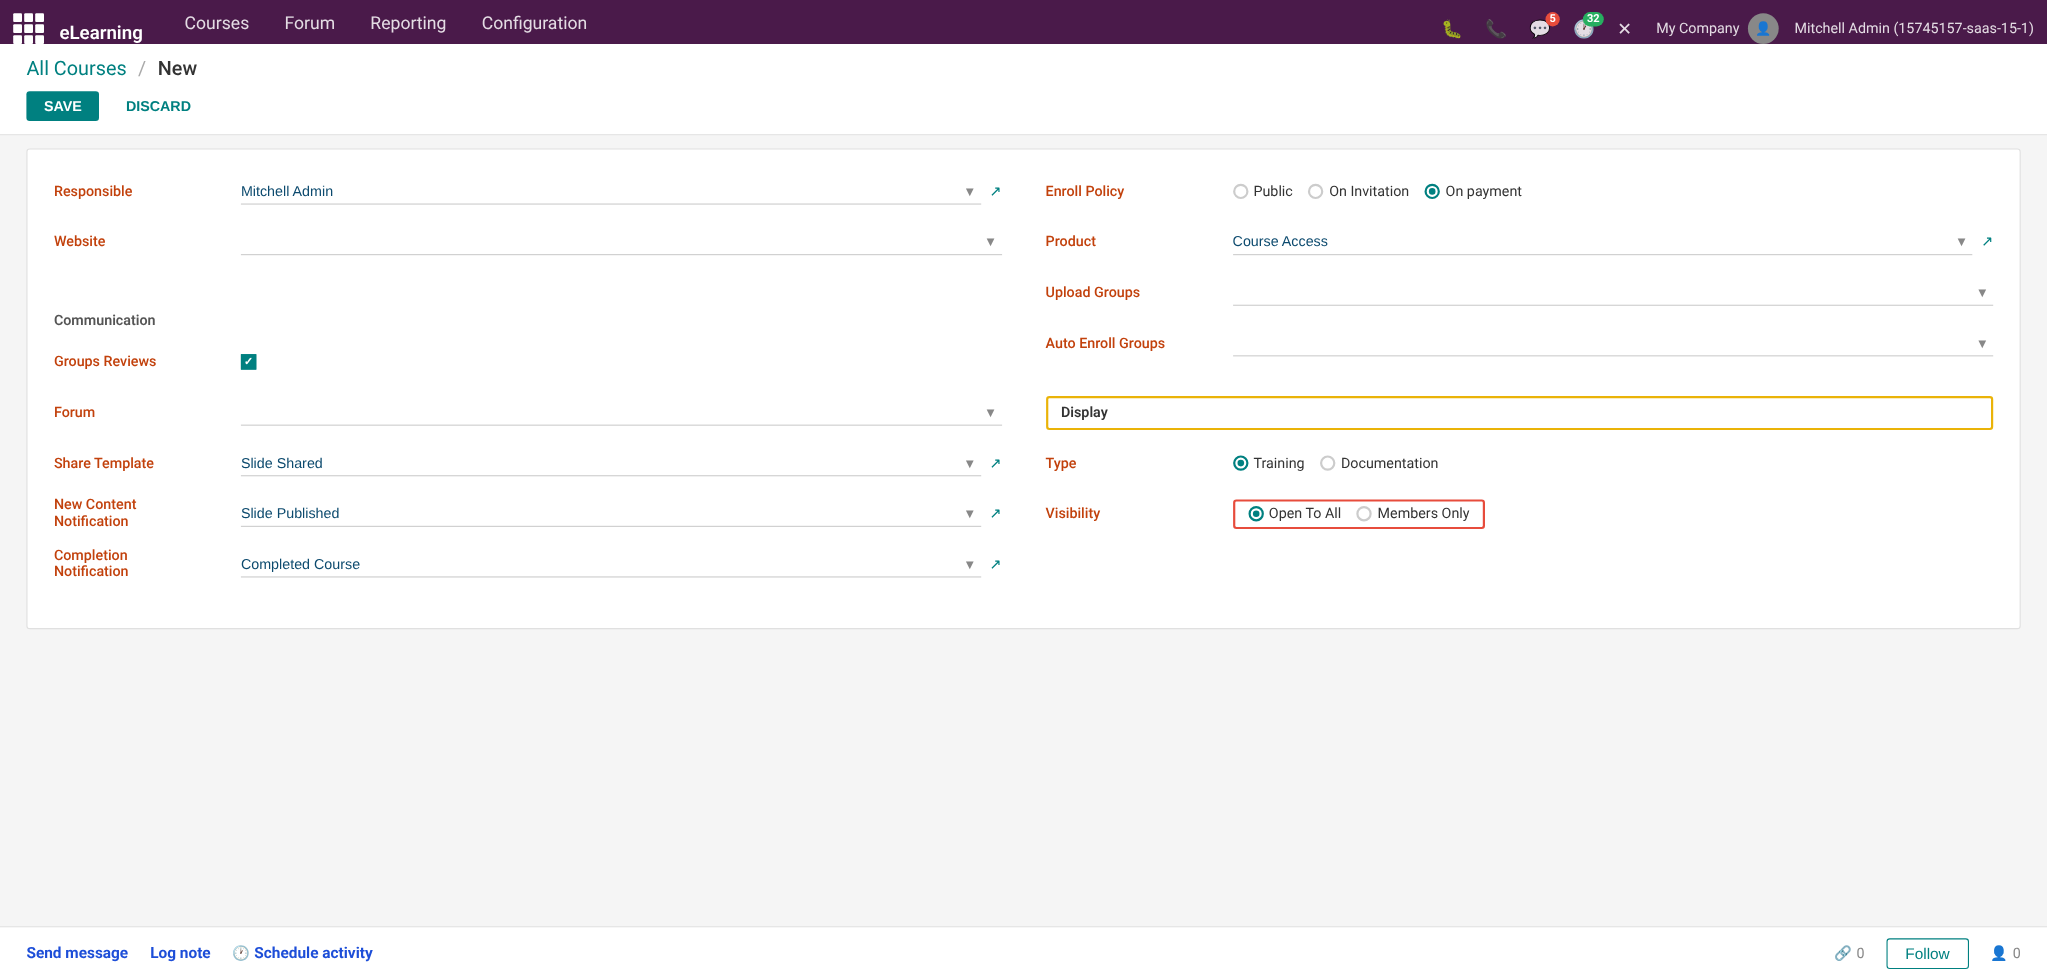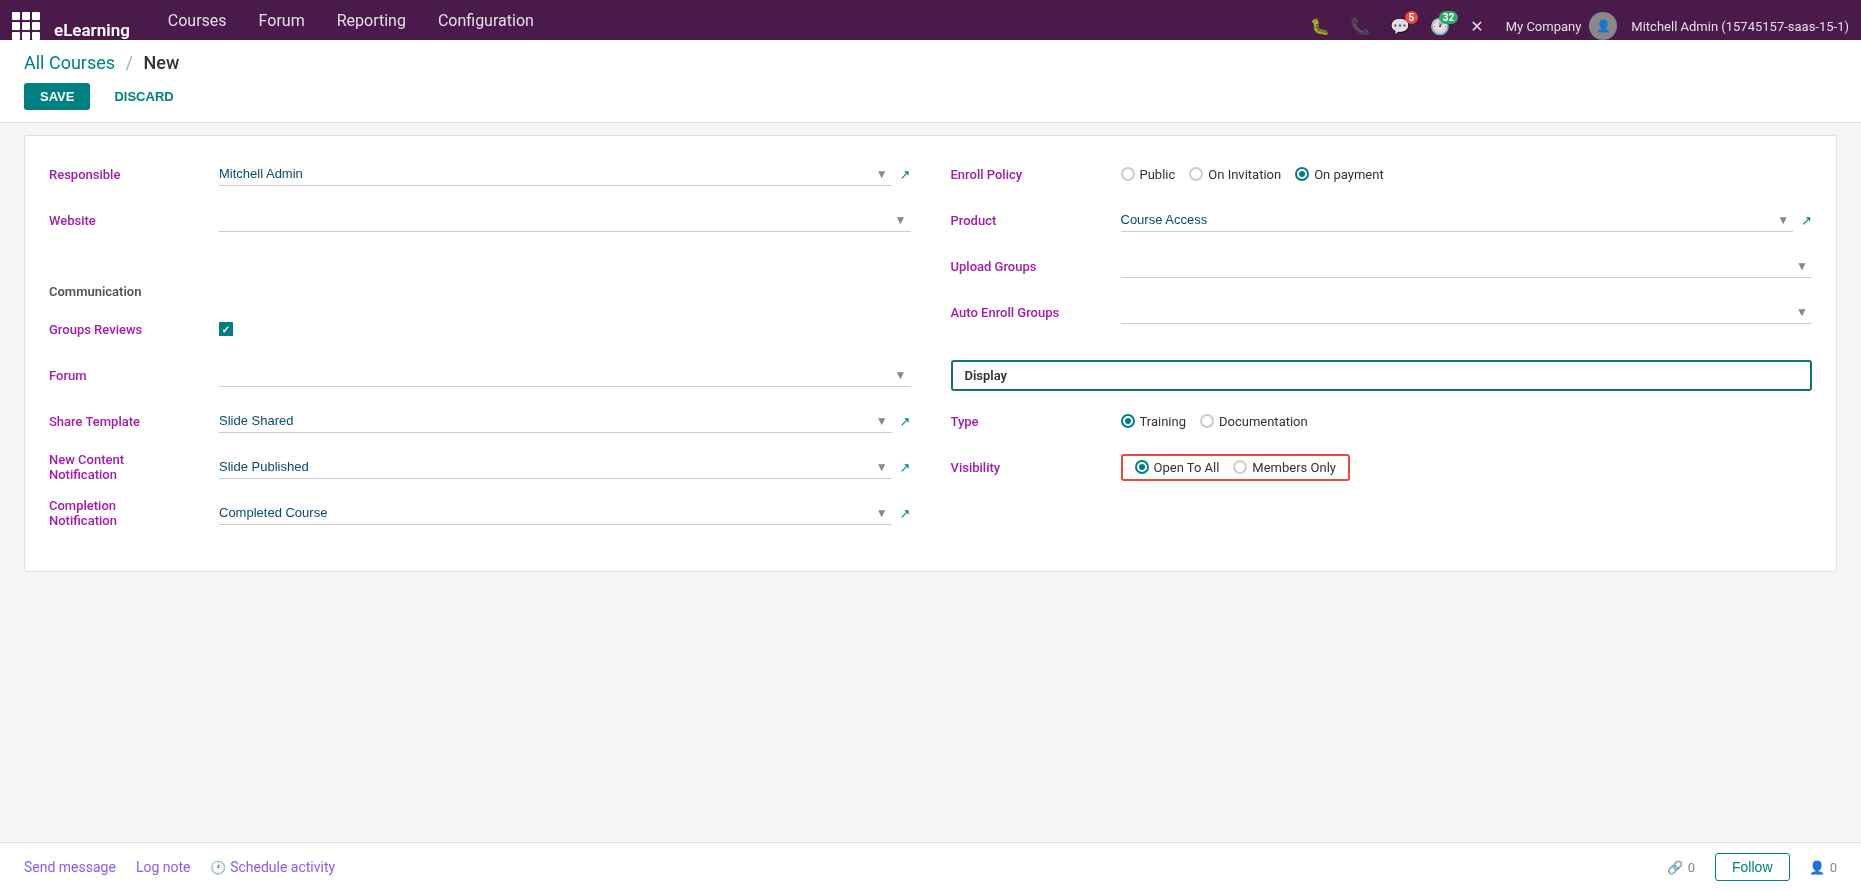--- a/index.html
+++ b/index.html
@@ -128,21 +128,21 @@
 
     .form-row {
       display: flex;
       align-items: center;
       margin-bottom: 10px;
       min-height: 36px;
     }
     .form-label {
       width: 170px;
       min-width: 170px;
-      color: #a21caf;
+      color: #c2410c;
       font-size: 13px;
       font-weight: 500;
     }
     .form-field {
       flex: 1;
       display: flex;
       align-items: center;
       gap: 8px;
     }
     .form-select-wrap {
@@ -212,21 +212,21 @@
     .section-title {
       font-size: 13px;
       font-weight: 600;
       color: #555;
       margin-bottom: 12px;
       margin-top: 6px;
     }
 
     
     .display-box {
-      border: 2px solid #0f766e;
+      border: 2px solid #eab308;
       padding: 6px 12px;
       border-radius: 3px;
       display: inline-block;
       font-size: 13px;
       font-weight: 600;
       color: #333;
       margin-bottom: 12px;
     }
     .visibility-box {
       border: 2px solid #e74c3c;
@@ -243,23 +243,24 @@
       padding: 10px 24px;
       display: flex;
       align-items: center;
       gap: 20px;
       position: fixed;
       bottom: 0;
       left: 0;
       right: 0;
     }
     .bottom-action {
-      color: #8b5cf6;
+      color: #1d4ed8;
       font-size: 14px;
       cursor: pointer;
+      font-weight: bold;
     }
     .bottom-right {
       margin-left: auto;
       display: flex;
       align-items: center;
       gap: 20px;
     }
     .follow-btn {
       border: 1px solid #008080;
       color: #008080;

